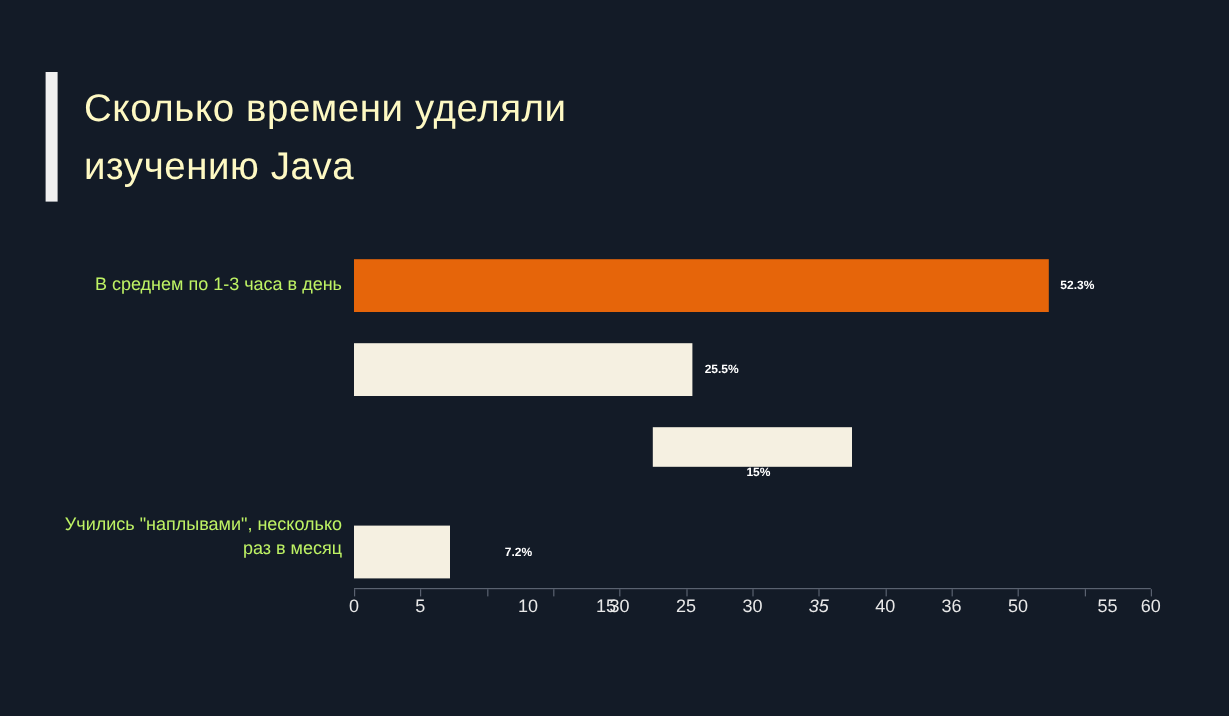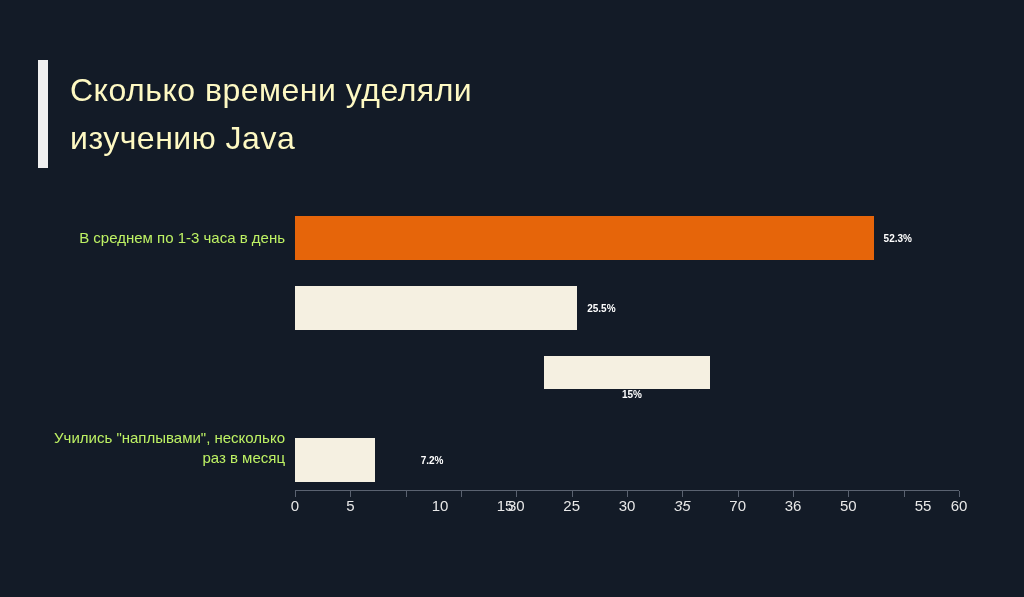--- a/index.html
+++ b/index.html
@@ -151,21 +151,21 @@
     <div class="x-tick" style="left: 166px; margin-left: 44px;">15</div>
     <div class="x-tick-line" style="left: 221.3px;"></div>
     <div class="x-tick" style="left: 221.3px;">30</div>
     <div class="x-tick-line" style="left: 276.7px;"></div>
     <div class="x-tick" style="left: 276.7px;">25</div>
     <div class="x-tick-line" style="left: 332px;"></div>
     <div class="x-tick" style="left: 332px;">30</div>
     <div class="x-tick-line" style="left: 387.3px;"></div>
     <div class="x-tick" style="left: 387.3px; font-style: italic;">35</div>
     <div class="x-tick-line" style="left: 442.7px;"></div>
-    <div class="x-tick" style="left: 442.7px;">70</div>
+    <div class="x-tick" style="left: 442.7px;">40</div>
     <div class="x-tick-line" style="left: 498px;"></div>
     <div class="x-tick" style="left: 498px;">36</div>
     <div class="x-tick-line" style="left: 553.3px;"></div>
     <div class="x-tick" style="left: 553.3px;">50</div>
     <div class="x-tick-line" style="left: 608.7px;"></div>
     <div class="x-tick" style="left: 628px;">55</div>
     <div class="x-tick-line" style="left: 664px;"></div>
     <div class="x-tick" style="left: 664px;">60</div>
   </div>
 </div>

